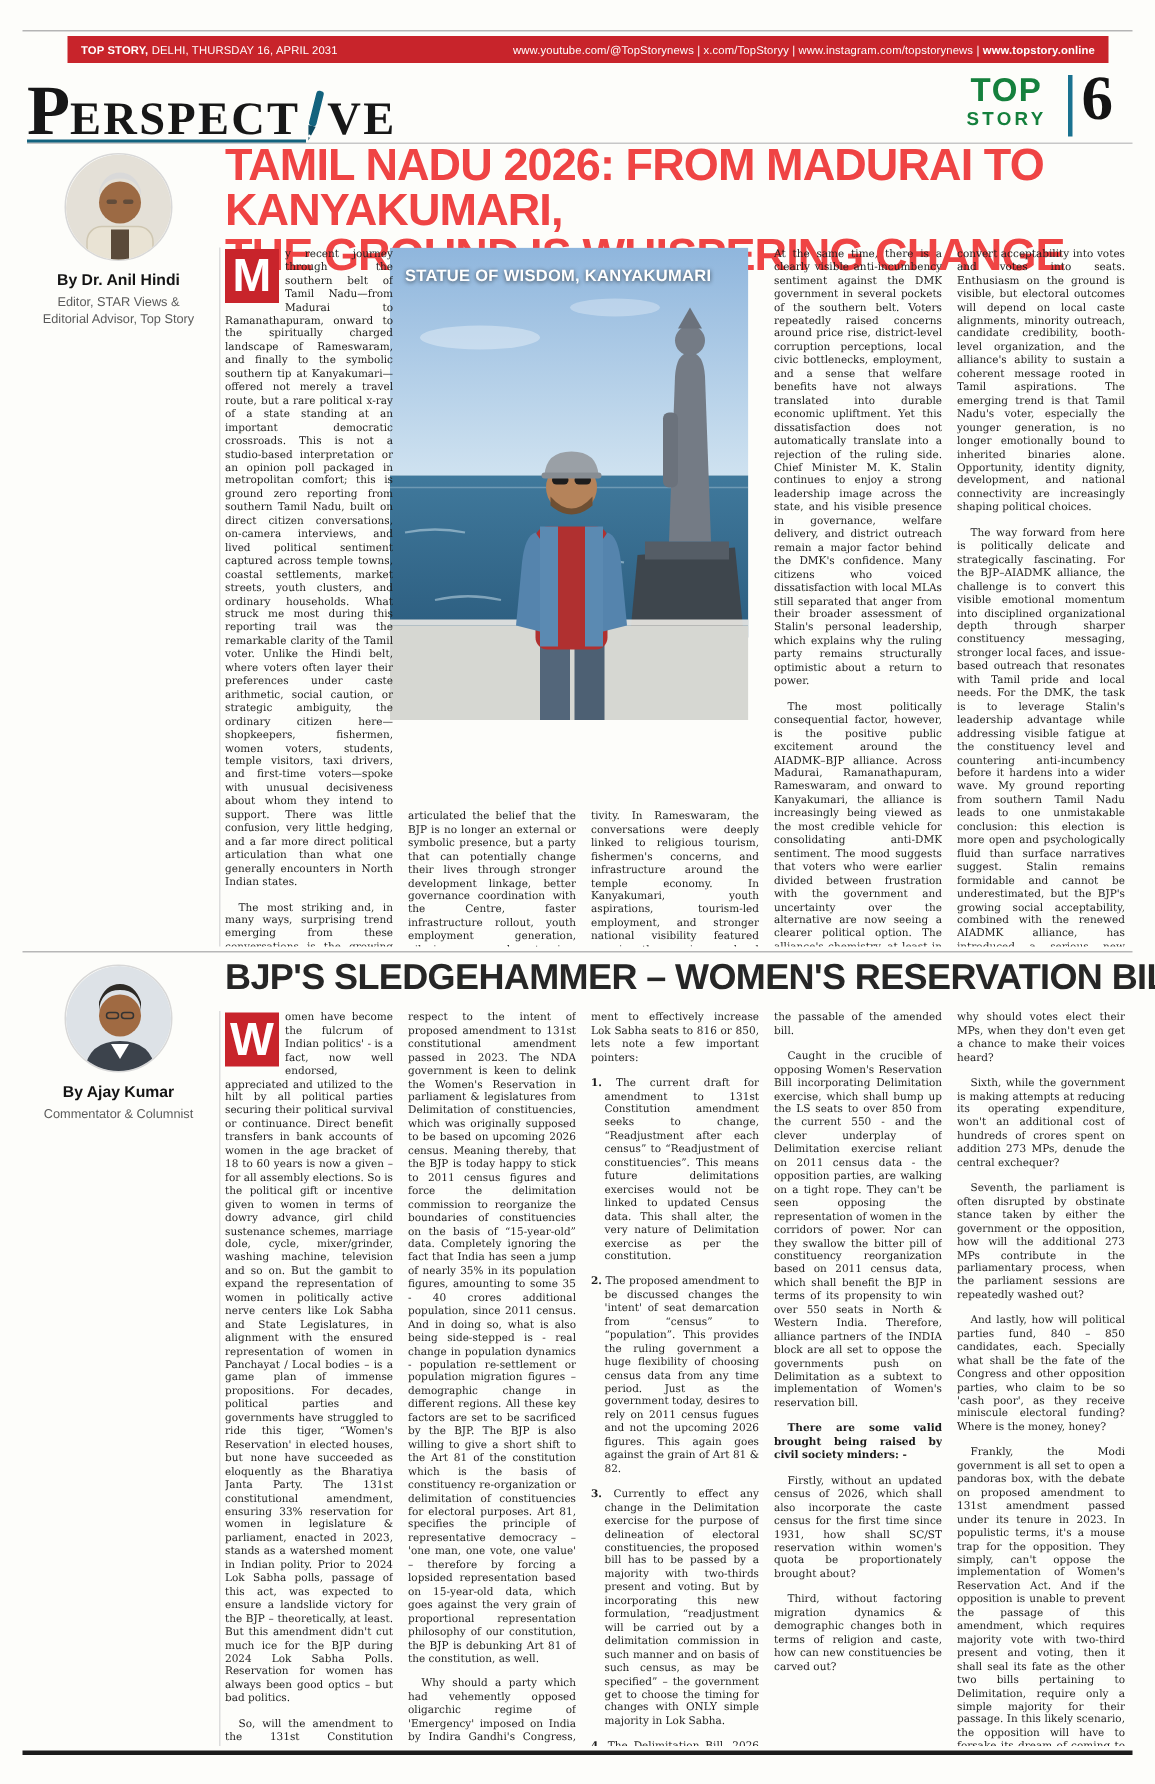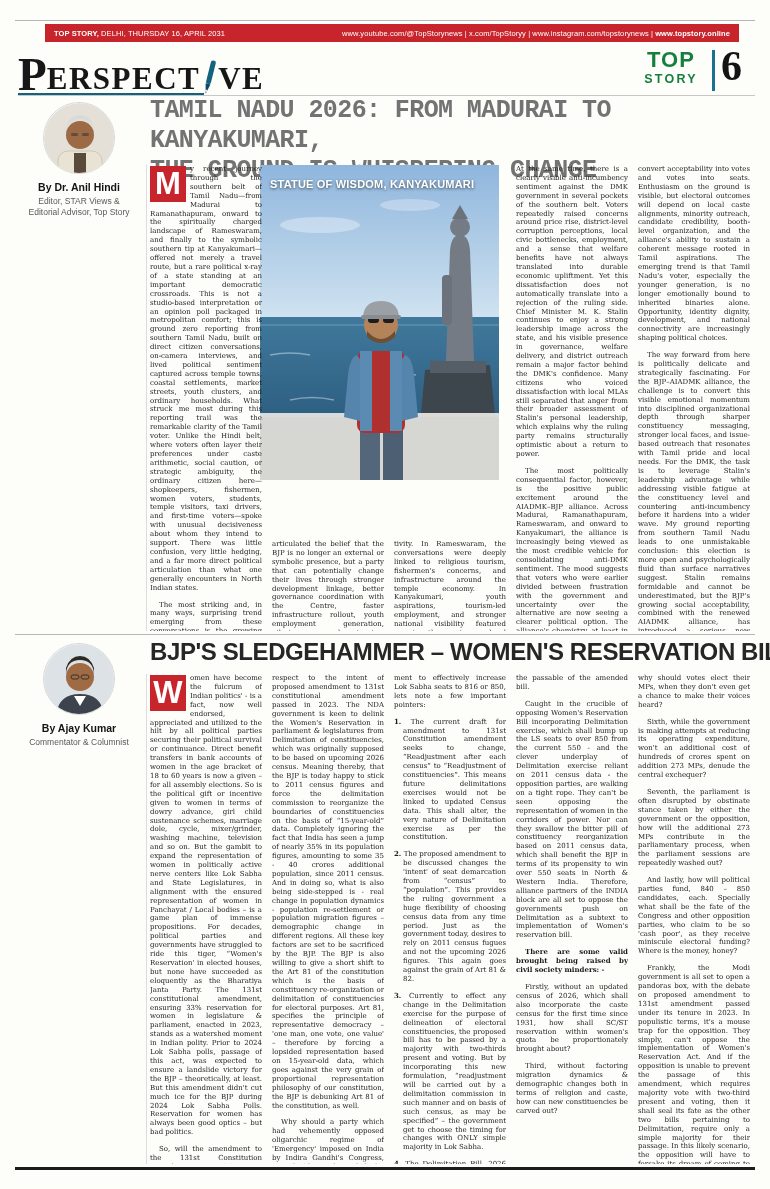--- a/index.html
+++ b/index.html
@@ -33,22 +33,22 @@
 
   .logo { left:638px; top:49px; width:66px; text-align:center; color:#15803d;
     font-weight:800; line-height:1; }
   .logo .t1 { font-size:22px; letter-spacing:1px; }
   .logo .t2 { font-size:12.5px; letter-spacing:2.2px; margin-top:2px; }
   .logo-divider { left:712px; top:50px; width:3px; height:41px; background:#1a7290; }
   .pageno { left:721px; top:42px; font-family:"Liberation Serif", serif;
     font-weight:bold; font-size:42px; color:#141414; }
 
   
-  .headline1 { left:150px; top:96px; width:608px; color:#737373;
-    font-weight:800; font-size:25px; line-height:30px; letter-spacing:-0.6px;font-family:Liberation Mono, monospace; }
+  .headline1 { left:150px; top:96px; width:608px; color:#ef4444;
+    font-weight:800; font-size:30px; line-height:30px; letter-spacing:-0.6px; }
   .headline2 { left:150px; top:638px; width:608px; color:#262626; white-space:nowrap;
     font-weight:800; font-size:24px; letter-spacing:-0.4px; }
 
   
   .byline { width:128px; text-align:center; }
   .byline1 { left:15px; top:102px; }
   .byline2 { left:15px; top:643px; }
   .avatar { width:72px; height:72px; border-radius:50%; margin:0 auto; overflow:hidden;
     border:1px solid #d8d8d8; }
   .byline .name { font-size:10.5px; font-weight:bold; color:#141414; margin-top:7px; }

